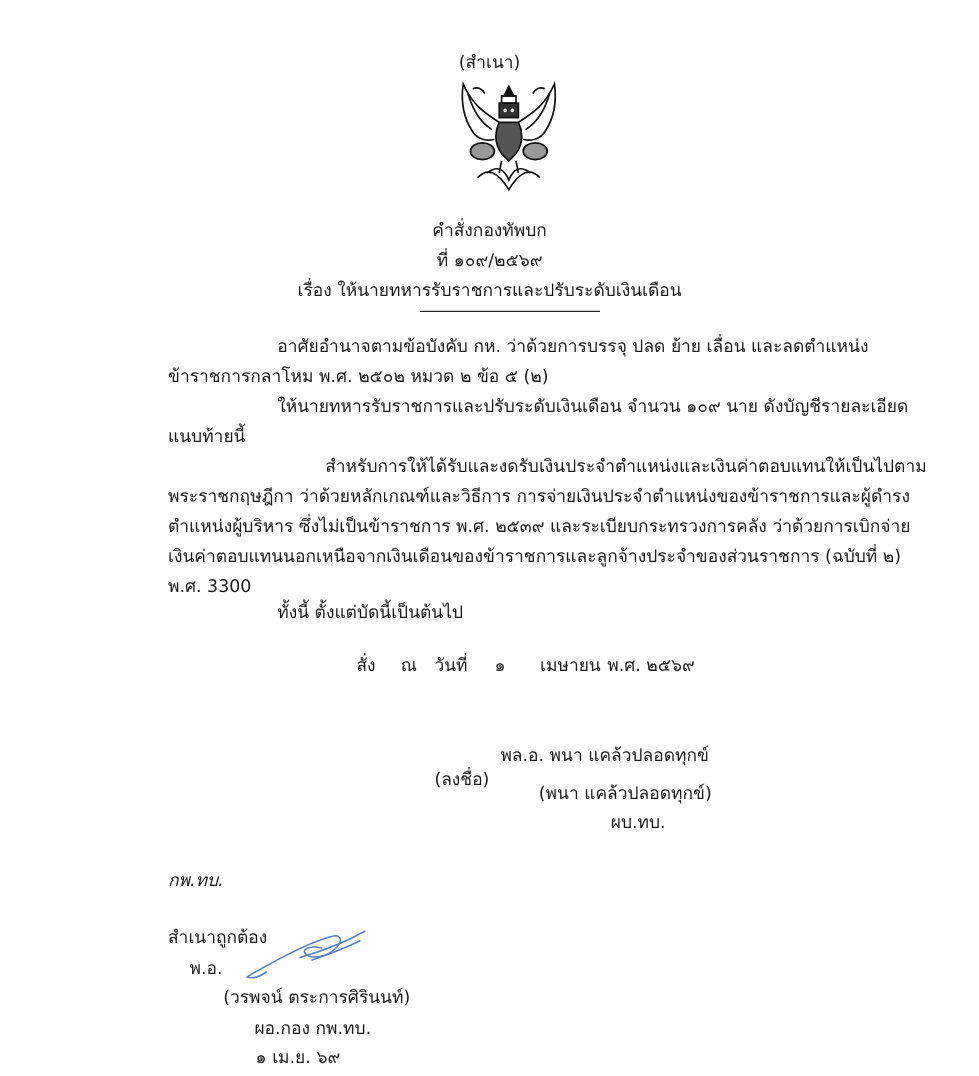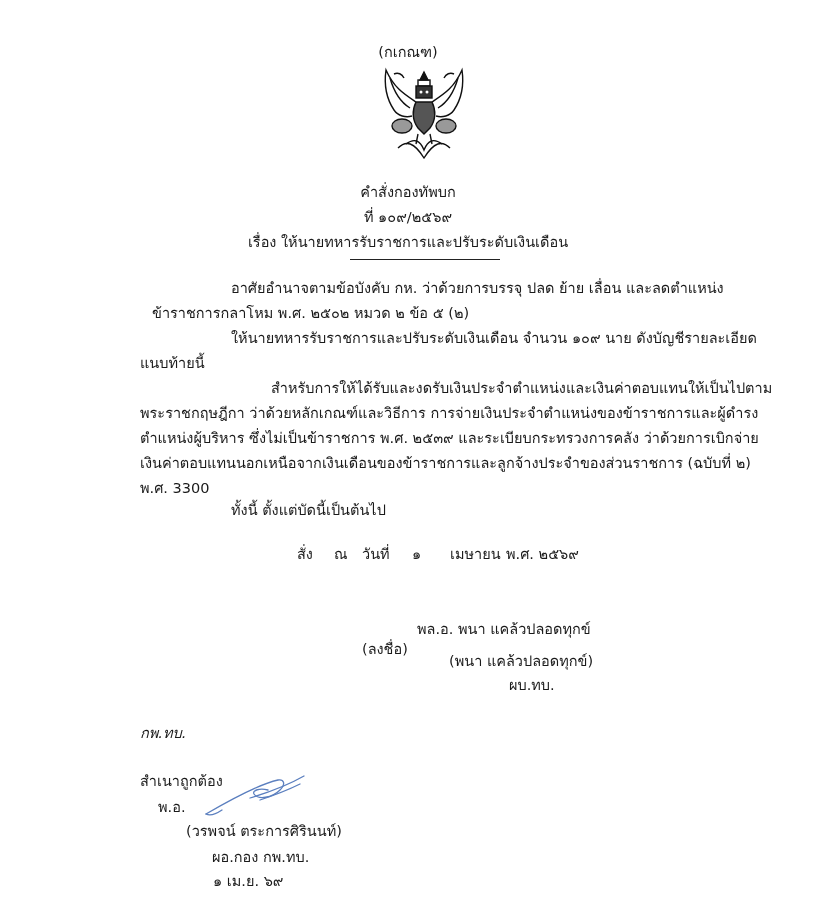--- a/index.html
+++ b/index.html
@@ -12,21 +12,21 @@
   .para-line { position: absolute; left: 140px; width: 575px; white-space: nowrap; }
   .justify { text-align: justify; text-align-last: justify; }
   .indent { left: 231px; width: 484px; }
   .sig { position: absolute; left: 200px; top: 770px; width: 110px; height: 50px; }
 </style>
 </head>
 <body>
 
 <div>
 
-  <div class="abs center" style="top:40px;">(กเกณฑ)</div>
+  <div class="abs center" style="top:40px;">(สำเนา)</div>
 
   <svg class="emblem" viewBox="0 0 96 100">
     <g fill="none" stroke="#111" stroke-width="1.4">
 
       <path d="M48 8 L44 16 L52 16 Z" fill="#111"></path>
       <rect x="42" y="16" width="12" height="6"></rect>
       <rect x="40" y="22" width="16" height="12" fill="#333"></rect>
       <circle cx="45" cy="28" r="1.5" fill="#fff" stroke="none"></circle>
       <circle cx="51" cy="28" r="1.5" fill="#fff" stroke="none"></circle>
 
@@ -47,21 +47,21 @@
       <path d="M42 70 L40 80 M54 70 L56 80"></path>
     </g>
   </svg>
 
   <div class="abs center" style="top:180px;">คำสั่งกองทัพบก</div>
   <div class="abs center" style="top:205px;">ที่  ๑๐๙/๒๕๖๙</div>
   <div class="abs center" style="top:230px;">เรื่อง  ให้นายทหารรับราชการและปรับระดับเงินเดือน</div>
   <div class="rule"></div>
 
   <div class="para-line indent justify" style="top:276px;">อาศัยอำนาจตามข้อบังคับ กห. ว่าด้วยการบรรจุ ปลด ย้าย เลื่อน และลดตำแหน่ง</div>
-  <div class="para-line" style="top:301px;margin-left:12px;">ข้าราชการกลาโหม พ.ศ. ๒๕๐๒ หมวด ๒ ข้อ ๕ (๒)</div>
+  <div class="para-line" style="top:301px;">ข้าราชการกลาโหม พ.ศ. ๒๕๐๒ หมวด ๒ ข้อ ๕ (๒)</div>
 
   <div class="para-line indent justify" style="top:326px;">ให้นายทหารรับราชการและปรับระดับเงินเดือน จำนวน ๑๐๙ นาย ดังบัญชีรายละเอียด</div>
   <div class="para-line" style="top:351px;">แนบท้ายนี้</div>
 
   <div class="para-line indent justify" style="top:376px;margin-left:40px;">สำหรับการให้ได้รับและงดรับเงินประจำตำแหน่งและเงินค่าตอบแทนให้เป็นไปตาม</div>
   <div class="para-line justify" style="top:401px;">พระราชกฤษฎีกา ว่าด้วยหลักเกณฑ์และวิธีการ การจ่ายเงินประจำตำแหน่งของข้าราชการและผู้ดำรง</div>
   <div class="para-line justify" style="top:426px;">ตำแหน่งผู้บริหาร ซึ่งไม่เป็นข้าราชการ พ.ศ. ๒๕๓๙ และระเบียบกระทรวงการคลัง ว่าด้วยการเบิกจ่าย</div>
   <div class="para-line justify" style="top:451px;">เงินค่าตอบแทนนอกเหนือจากเงินเดือนของข้าราชการและลูกจ้างประจำของส่วนราชการ (ฉบับที่ ๒)</div>
   <div class="para-line" style="top:476px;">พ.ศ. 3300</div>
 

